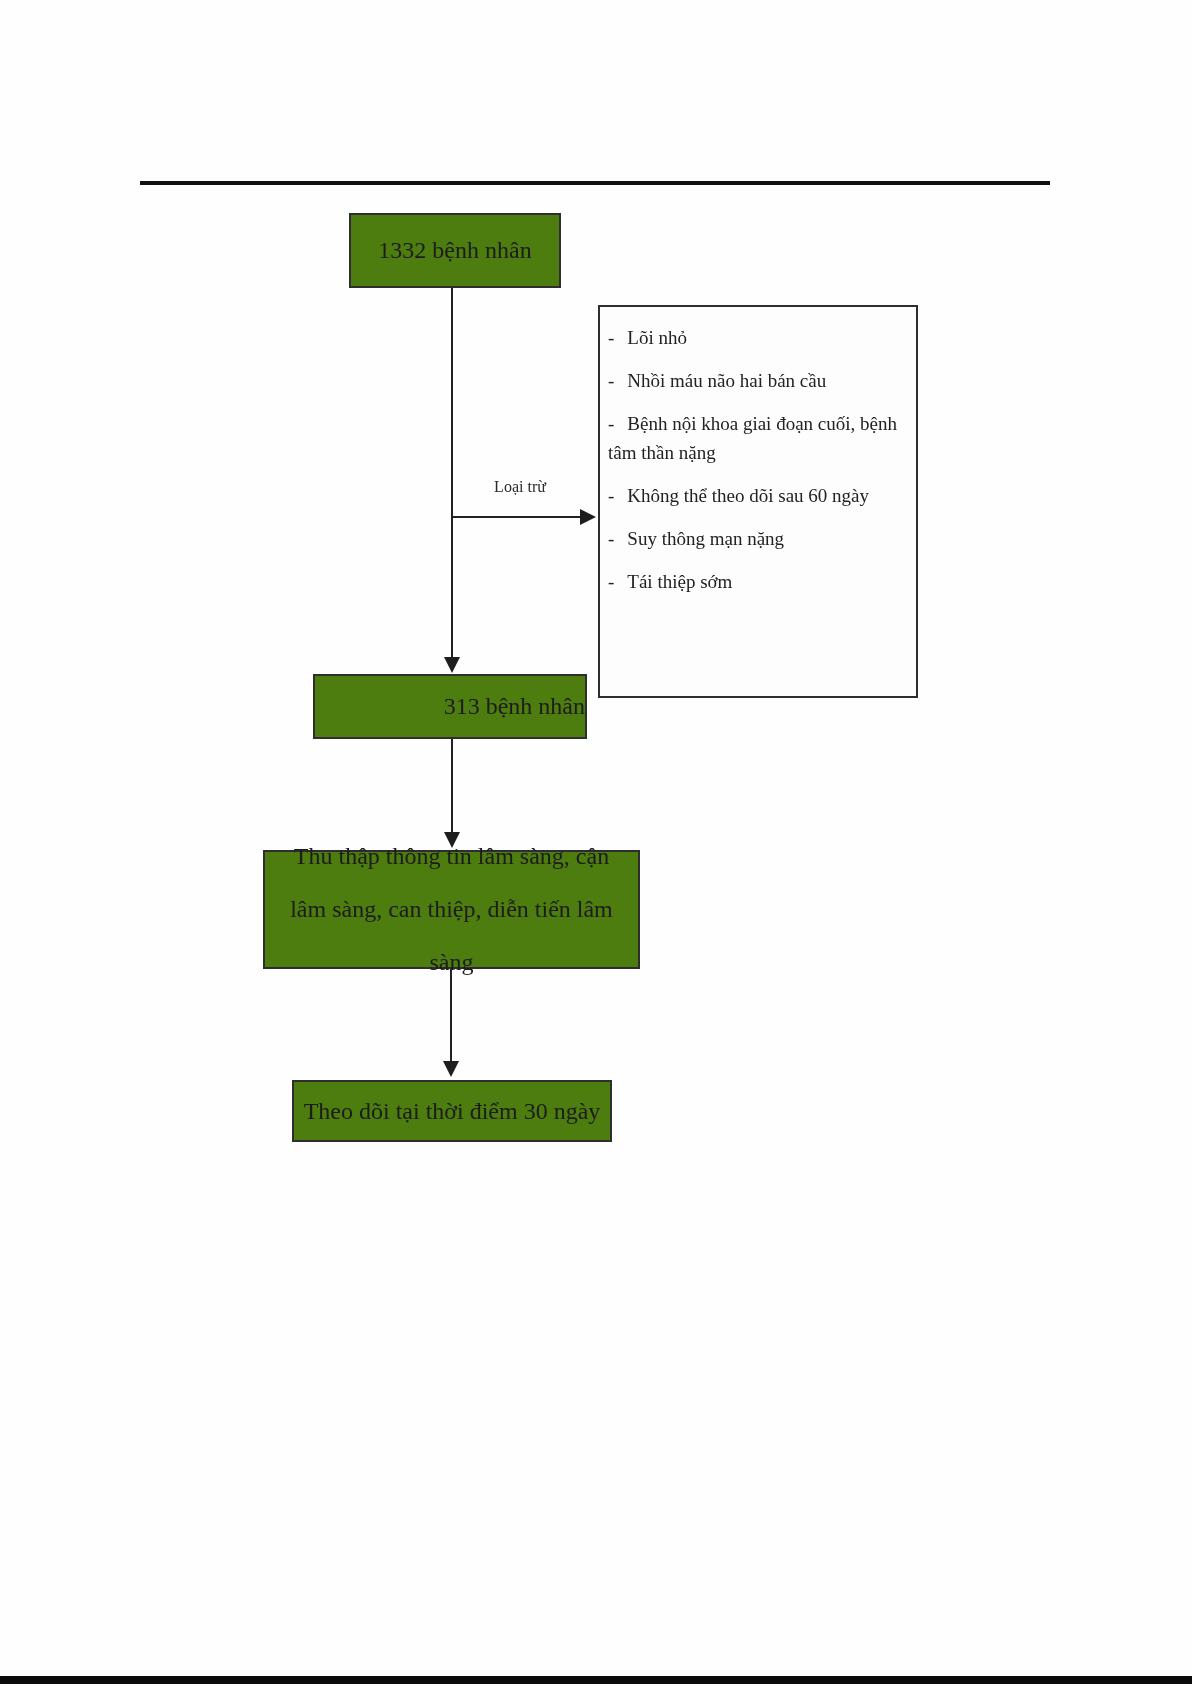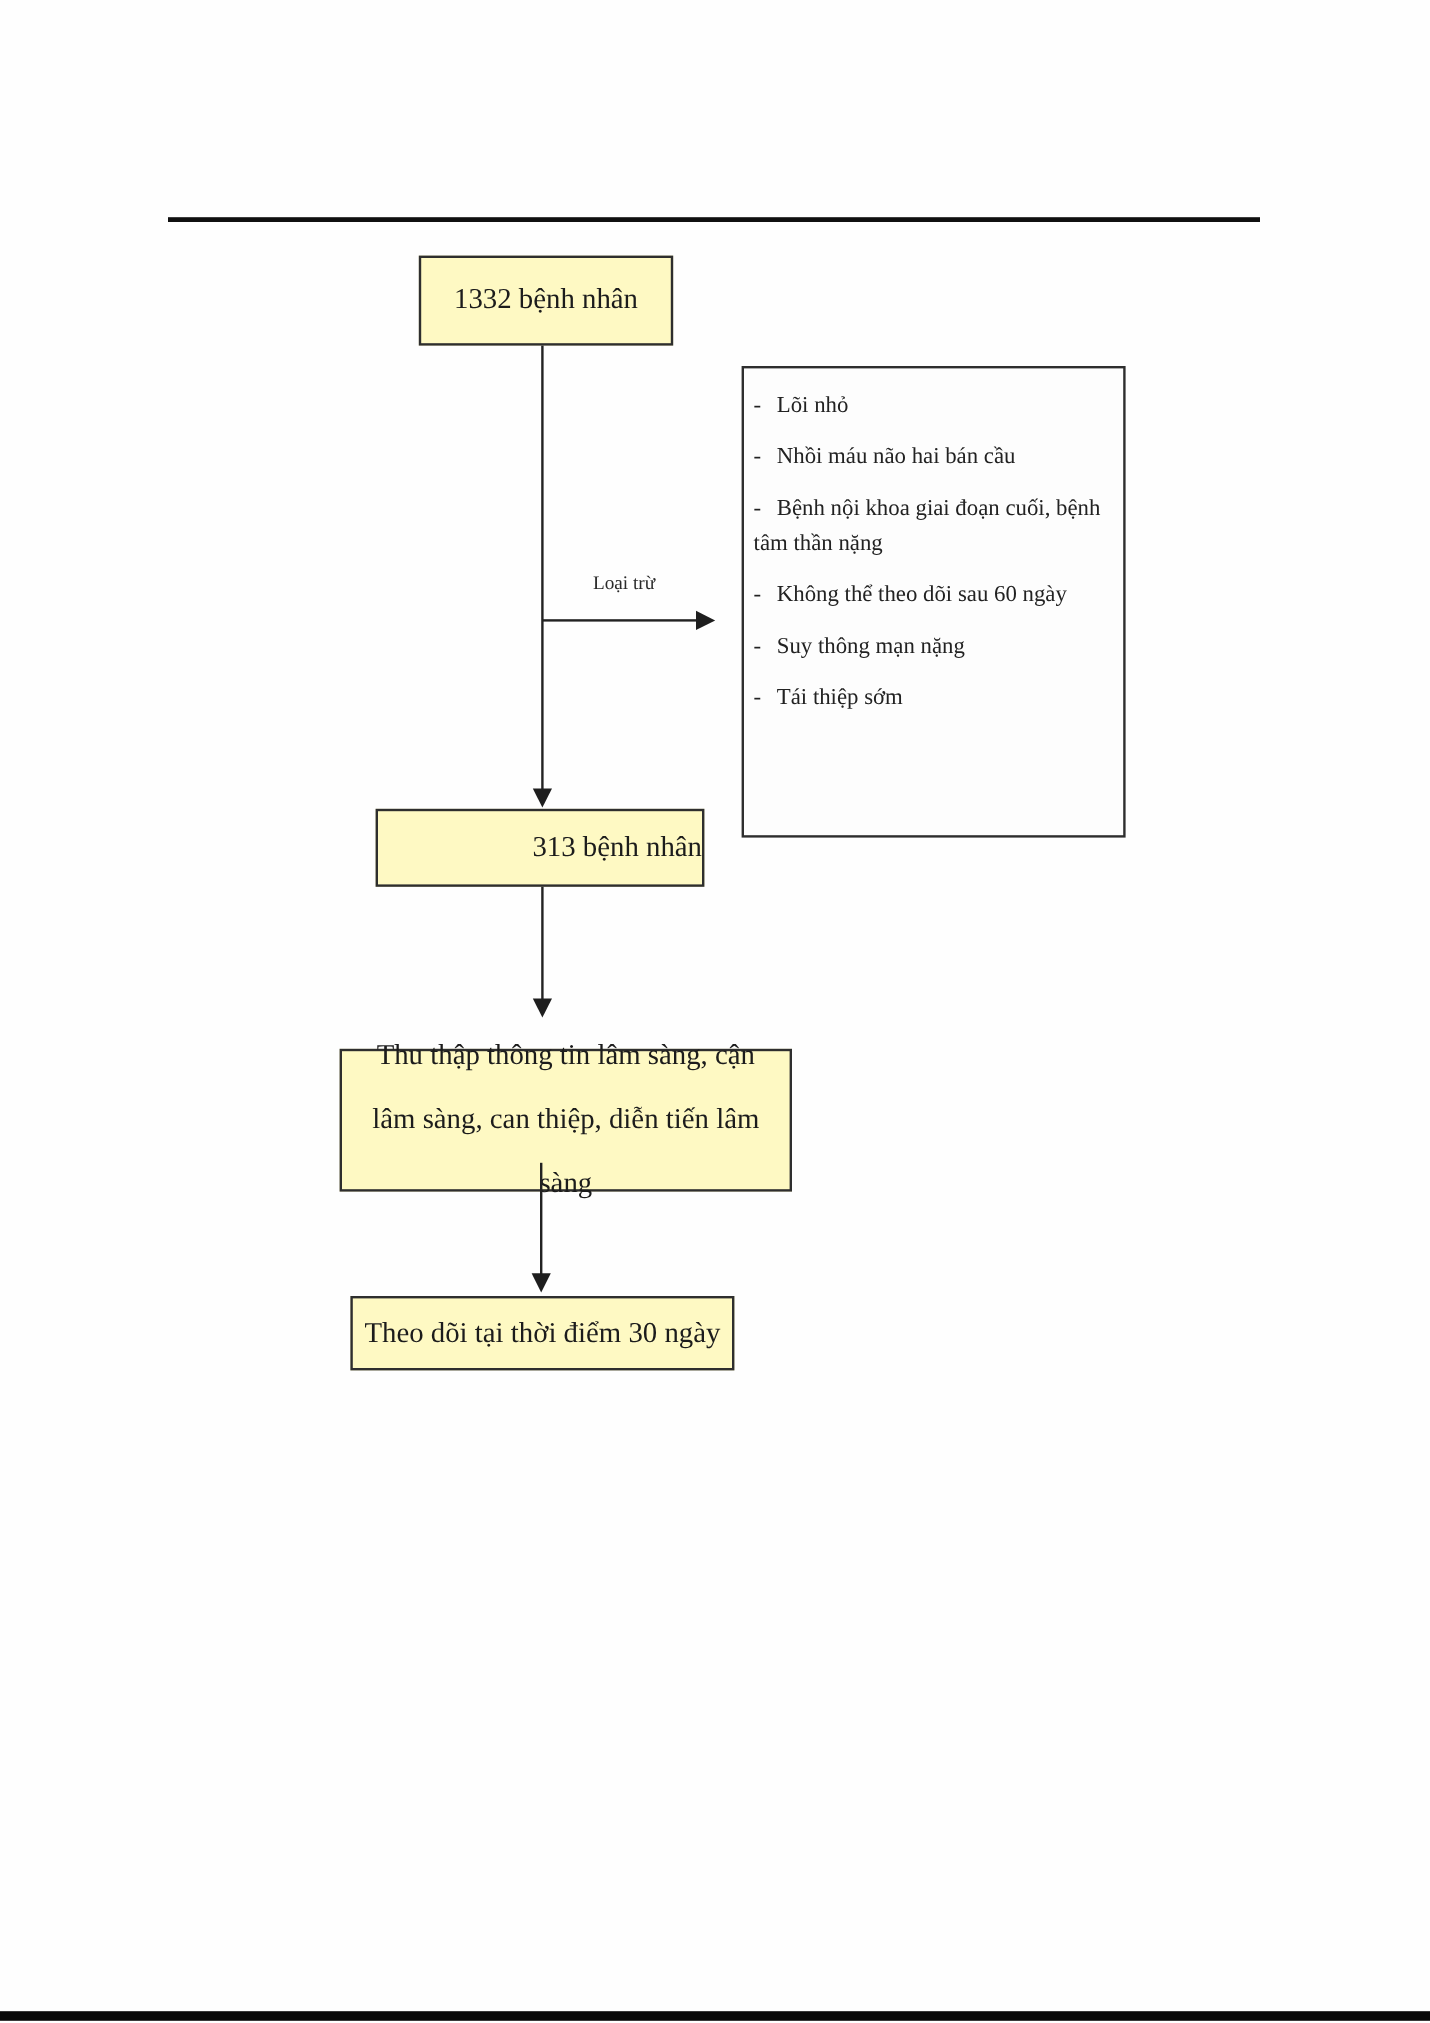--- a/index.html
+++ b/index.html
@@ -20,45 +20,44 @@
   }
   .rule-bottom {
     position: absolute;
     left: 0; top: 1676px;
     width: 1192px; height: 8px;
     background: #0a0a0a;
   }
   .fbox {
     position: absolute;
     border: 2px solid #2e2e2e;
-    background: #fef9c3;
+    background: #4d7c0f;
     display: flex;
     align-items: center;
     justify-content: center;
     text-align: center;
     font-size: 24px;
     color: #1c1c1c;
     box-sizing: border-box;
   }
   .box-total   { left: 349px; top: 213px; width: 212px; height: 75px; }
   .box-final   { left: 313px; top: 674px; width: 274px; height: 65px; justify-content: flex-end; }
-  .box-collect { left: 263px; top: 874px; width: 377px; height: 119px;
-                 line-height: 53px; padding: 0 10px; margin-left: 20px; }
+  .box-collect { left: 263px; top: 850px; width: 377px; height: 119px;
+                 line-height: 53px; padding: 0 10px; }
   .box-follow  { left: 292px; top: 1080px; width: 320px; height: 62px; }
 
   .excl-box {
     position: absolute;
     left: 598px; top: 305px;
     width: 320px; height: 393px;
     border: 2px solid #2e2e2e;
     background: #fdfdfd;
     box-sizing: border-box;
     padding: 16px 10px 0 8px;
     font-size: 19px;
-    margin-left: 20px;
   }
   .excl-item {
     line-height: 29px;
     margin-bottom: 14px;
     color: #222222;
   }
   .excl-item .dash {
     display: inline-block;
     padding-right: 13px;
   }

